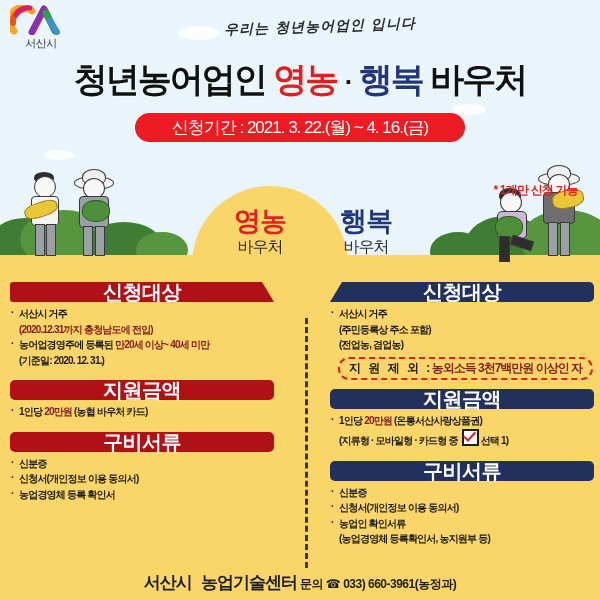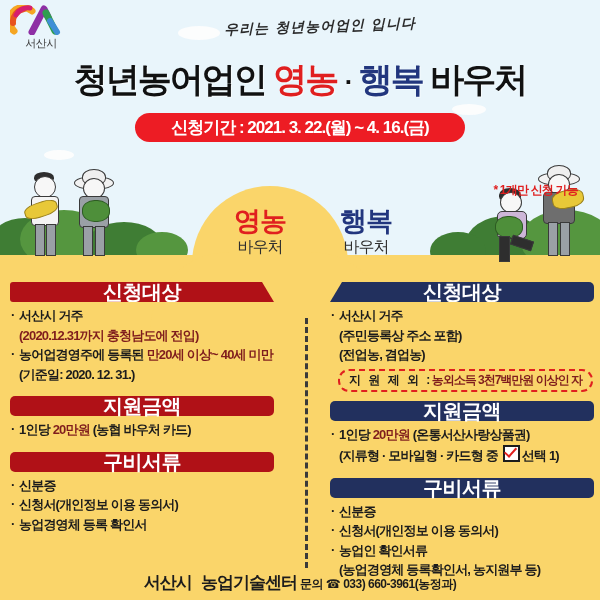--- a/index.html
+++ b/index.html
@@ -42,21 +42,21 @@
   .title{position:absolute;left:0;top:57px;width:600px;text-align:center;
          font-size:34px;font-weight:bold;letter-spacing:-2px;white-space:nowrap;
          color:#111;text-shadow:1px 1px 0 rgba(255,255,255,.6);}
   .title .red{color:#e01f1f;}
   .title .blue{color:#22367e;}
   .title .dot{color:#111;font-size:26px;}
 
   
   .pill{position:absolute;left:50%;transform:translateX(-50%);
         background:#ed1c24;color:#fff;border-radius:22px;
-        font-size:17px;font-weight:bold;letter-spacing:-1px;white-space:nowrap;
+        font-size:17px;font-weight:normal;letter-spacing:-1px;white-space:nowrap;
         display:flex;align-items:center;justify-content:center;text-align:right;}
   .pill1{top:113px;width:330px;height:29px;}
   .pill2{top:150px;width:372px;height:29px;}
 
   .note{position:absolute;right:22px;top:182px;font-size:12px;font-weight:bold;
         color:#e01f1f;letter-spacing:-.8px;white-space:nowrap;}
 
   
   .vlabel{position:absolute;text-align:center;white-space:nowrap;}
   .vlabel .big{font-size:27px;font-weight:bold;letter-spacing:-1px;line-height:1.0;}
@@ -78,21 +78,21 @@
   
   .banner{position:relative;height:20px;line-height:20px;text-align:center;
           color:#fff;font-size:20px;font-weight:bold;letter-spacing:-.5px;margin-bottom:5px;}
   .banner-red{background:#b01117;width:264px;
      clip-path:polygon(0 0,252px 0,264px 20px,0 20px);border-radius:3px 0 0 3px;}
   .banner-navy{background:#22305e;width:264px;margin-left:24px;
      clip-path:polygon(12px 0,264px 0,264px 20px,0 20px);border-radius:0 5px 5px 0;}
   .banner-navy.plain{clip-path:none;border-radius:5px;}
   .banner-red.plain{clip-path:none;border-radius:5px;}
 
-  .items{font-size:13px;color:#1c1c1c;line-height:1.35;letter-spacing:-.8px;font-weight:bold;}
+  .items{font-size:10px;color:#1c1c1c;line-height:1.35;letter-spacing:-.8px;font-weight:bold;}
   .items .li{margin:0 0 2px 0;padding-left:9px;position:relative;}
   .items .li:before{content:"·";position:absolute;left:1px;top:-1px;font-weight:bold;}
   .items .sub{padding-left:9px;margin:0 0 2px 0;}
   .rd{color:#7f1d1d;}
   .col-right .items{padding-left:22px;}
   .col-right .banner-navy{margin-left:22px;}
 
   .excl{margin:3px 0 4px 30px;display:inline-block;border:2px dashed #e01f1f;border-radius:11px;
         padding:1px 9px;font-size:12px;font-weight:bold;letter-spacing:-1px;color:#1c1c1c;white-space:nowrap;}
   .excl .k{letter-spacing:2px;}

